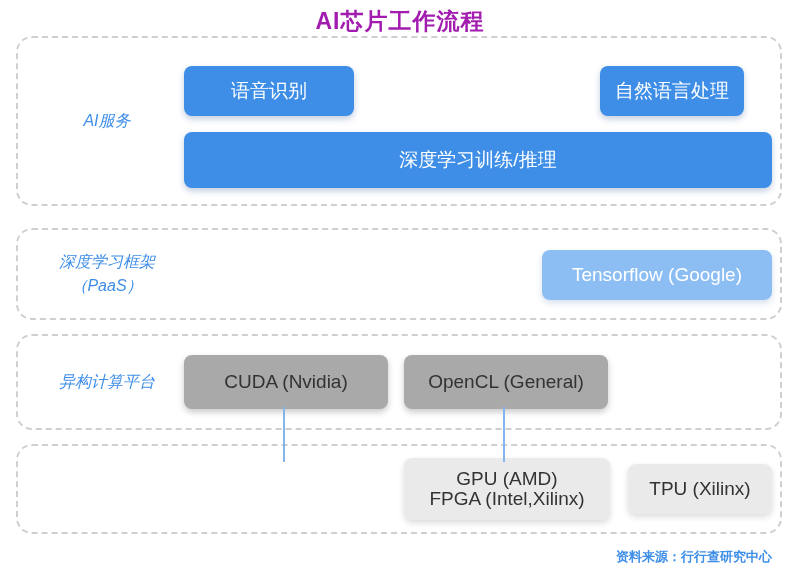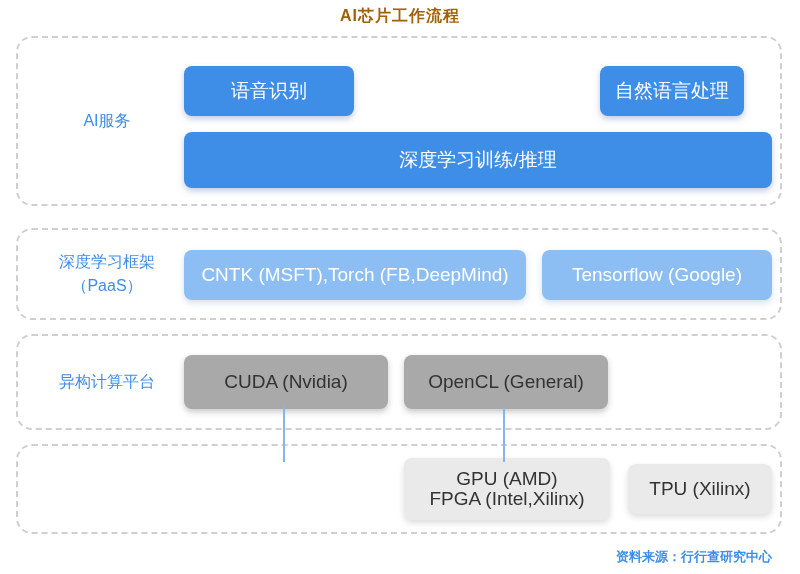--- a/index.html
+++ b/index.html
@@ -21,23 +21,23 @@
     position:relative;
     width:800px;
     height:574px;
     background:#ffffff;
     overflow:hidden;
   }
   .title{
     position:absolute;
     top:6px;left:0;width:100%;
     text-align:center;
-    font-size:16px;
+    font-size:23px;
     font-weight:bold;
-    color:#a16207;
+    color:#a21caf;
     letter-spacing:1px;
   }
   .band{
     position:absolute;
     left:16px;
     width:766px;
     border:2px dashed var(--dash-gray);
     border-radius:16px;
     background:#ffffff;
   }
@@ -53,20 +53,21 @@
     width:150px;
     height:100%;
     display:flex;
     flex-direction:column;
     justify-content:center;
     align-items:center;
     color:var(--label-blue);
     font-size:16px;
     line-height:24px;
     text-align:center;
+    font-style:italic;
   }
 
   .node{
     position:absolute;
     display:flex;
     flex-direction:column;
     justify-content:center;
     align-items:center;
     text-align:center;
     border-radius:8px;
@@ -144,21 +145,20 @@
     <div class="node blue-box b1-btn1">语音识别</div>
     <div class="node blue-box b1-btn3">自然语言处理</div>
     <div class="node blue-box b1-wide">深度学习训练/推理</div>
   </section>
 
   <section class="band band2">
     <div class="band-label">
       <span>深度学习框架</span>
       <span>（PaaS）</span>
     </div>
-    <div class="node lightblue-box b2-box1">CNTK (MSFT),Torch (FB,DeepMind)</div>
     <div class="node lightblue-box b2-box2">Tensorflow (Google)</div>
   </section>
 
   <section class="band band3">
     <div class="band-label">
       <span>异构计算平台</span>
     </div>
     <div class="node gray-box b3-box1">CUDA (Nvidia)</div>
     <div class="node gray-box b3-box2">OpenCL (General)</div>
   </section>

